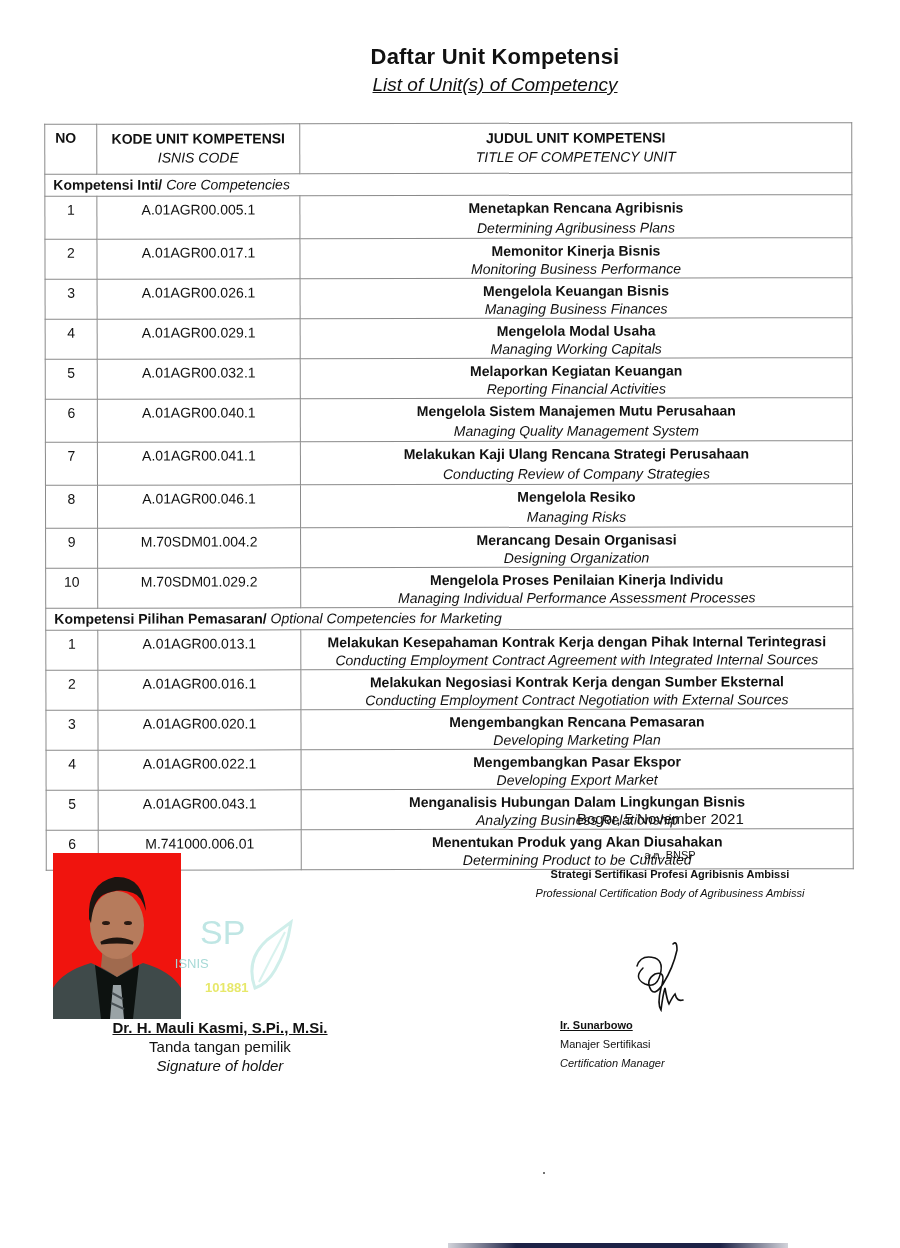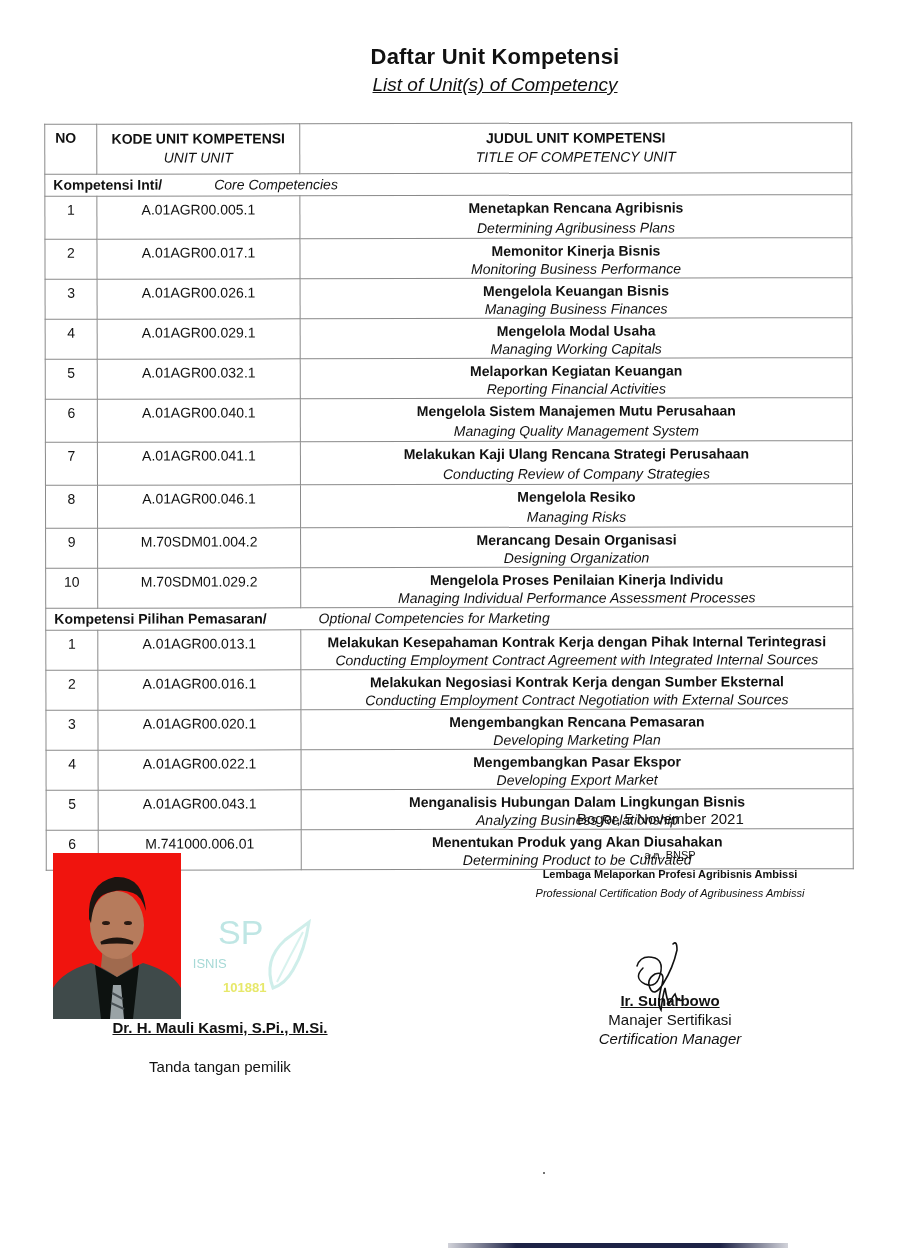--- a/index.html
+++ b/index.html
@@ -18,21 +18,21 @@
   table.units td, table.units th { border: 1px solid #8a8a8a; padding: 0; vertical-align: top; }
   th { font-weight: normal; }
   .col-no { width: 41px; }
   .col-code { width: 202px; }
   .hdr-cell { text-align: center; padding-top: 5px !important; height: 44px; }
   .hdr-no { font-weight: bold; text-align: left; padding-left: 10px !important; }
   .hdr-main { font-weight: bold; display: block; line-height: 18px; }
   .hdr-sub { font-style: italic; display: block; line-height: 20px; }
   .section-row td { padding: 3px 8px !important; height: 15px; line-height: 15px; }
   .section-bold { font-weight: bold; }
-  .section-italic { font-style: italic; margin-left: 48px; }
+  .section-italic { font-style: italic; }
   .num { text-align: center; padding-top: 5px !important; }
   .code { text-align: center; padding-top: 5px !important; margin-left: 12px; }
   .title-cell { text-align: center; padding-top: 3px !important; }
   .t-id { font-weight: bold; display: block; line-height: 18px; }
   .t-en { font-style: italic; display: block; line-height: 18px; }
   .r-tall .title-cell .t-en { margin-top: 2px; }
   tr.item td { height: 32px; }
   tr.item.r-tall td { height: 37px; }
   tr.item.r-short td { height: 31px; }
 
@@ -40,29 +40,29 @@
   .issuer { position: absolute; left: 460px; top: 846px; width: 420px; text-align: center; font-size: 11px; line-height: 19px; }
   .issuer .on-behalf { display: block; }
   .issuer .body-name { display: block; font-weight: bold; }
   .issuer .body-en { display: block; font-style: italic; padding: 0 38px; }
 
   .photo {
     position: absolute; left: 53px; top: 853px; width: 128px; height: 166px;
     background: #f0140e; overflow: hidden;
   }
   .stamp {
-    position: absolute; left: 175px; top: 910px; width: 120px; height: 90px; margin-left: 18px;
+    position: absolute; left: 175px; top: 910px; width: 120px; height: 90px;
   }
   .holder { position: absolute; left: 70px; top: 1018px; width: 300px; text-align: center; font-size: 15px; line-height: 19px; }
   .holder .name { display: inline-block; font-weight: bold; text-decoration: underline; font-size: 15px; }
-  .holder .role { display: block; margin-top: 20px; }
+  .holder .role { display: block; }
   .holder .role-en { display: block; font-style: italic; }
 
   .signature { position: absolute; left: 615px; top: 938px; width: 90px; height: 80px; }
-  .signer { position: absolute; left: 560px; top: 991px; width: 220px; text-align: center; font-size: 15px; line-height: 19px; }
+  .signer { position: absolute; left: 560px; top: 1016px; width: 220px; font-size: 11px; line-height: 19px; }
   .signer .name { display: inline-block; font-weight: bold; text-decoration: underline; }
   .signer .role { display: block; }
   .signer .role-en { display: block; font-style: italic; }
 
   .speck { position: absolute; left: 543px; top: 1172px; width: 2px; height: 2px; background: #444; border-radius: 1px; }
   .bottom-edge { position: absolute; left: 448px; top: 1243px; width: 340px; height: 5px;
     background: linear-gradient(to right, rgba(30,35,70,0.2), #1d2246 20%, #1d2246 80%, rgba(30,35,70,0.2)); }
 </style>
 </head>
 <body>
@@ -71,21 +71,21 @@
   <div class="doc-title">Daftar Unit Kompetensi</div>
   <div class="doc-subtitle">List of Unit(s) of Competency</div>
 </div>
 
 <table class="units">
   <thead>
     <tr>
       <th class="col-no hdr-cell hdr-no">NO</th>
       <th class="col-code hdr-cell">
         <span class="hdr-main">KODE UNIT KOMPETENSI</span>
-        <span class="hdr-sub">UNIT UNIT</span>
+        <span class="hdr-sub">ISNIS CODE</span>
       </th>
       <th class="hdr-cell">
         <span class="hdr-main">JUDUL UNIT KOMPETENSI</span>
         <span class="hdr-sub">TITLE OF COMPETENCY UNIT</span>
       </th>
     </tr>
   </thead>
   <tbody id="table-body">
       <tr class="section-row">
         <td colspan="3"><span class="section-bold">Kompetensi Inti/</span><span class="section-italic"> Core Competencies</span></td>
@@ -221,21 +221,21 @@
           <span class="t-en">Determining Product to be Cultivated</span>
         </td>
       </tr>
     </tbody>
 </table>
 
 <div class="date-line">Bogor, 5 November 2021</div>
 
 <div class="issuer">
   <span class="on-behalf">a.n. BNSP</span>
-  <span class="body-name">Lembaga Melaporkan Profesi Agribisnis Ambissi</span>
+  <span class="body-name">Strategi Sertifikasi Profesi Agribisnis Ambissi</span>
   <span class="body-en">Professional Certification Body of Agribusiness Ambissi</span>
 </div>
 
 <div class="photo">
   <svg width="128" height="166" viewBox="0 0 128 166">
 
     <path d="M0 166 L0 135 Q10 118 38 110 L64 122 L90 110 Q118 118 128 135 L128 166 Z" fill="#3f4a4a"></path>
 
     <path d="M42 112 L64 124 L86 112 L80 166 L48 166 Z" fill="#0d1210"></path>
 
@@ -261,20 +261,21 @@
     <text x="-32" y="58" font-family="Liberation Sans, sans-serif" font-size="13" fill="#a6d9d6">AGR ISNIS</text>
     <text x="30" y="82" font-family="Liberation Sans, sans-serif" font-size="13" font-weight="bold" fill="#e7e86a">101881</text>
     <path d="M80 78 Q70 50 92 30 Q108 18 116 12 Q112 40 100 60 Q92 74 80 78 Z" fill="none" stroke="#cfeeea" stroke-width="3"></path>
     <path d="M84 72 Q96 48 110 22" fill="none" stroke="#d8f2ee" stroke-width="2"></path>
   </svg>
 </div>
 
 <div class="holder">
   <span class="name">Dr. H. Mauli Kasmi, S.Pi., M.Si.</span>
   <span class="role">Tanda tangan pemilik</span>
+  <span class="role-en">Signature of holder</span>
 </div>
 
 <div class="signature">
   <svg width="90" height="80" viewBox="0 0 90 80">
     <path d="M58 6 Q62 2 62 12 Q58 30 48 46 Q40 58 36 52 Q30 42 40 36 Q52 32 46 50 Q42 66 46 72 Q48 56 50 50 Q52 62 54 66 Q58 58 60 56 Q62 64 68 62" fill="none" stroke="#111" stroke-width="1.6" stroke-linecap="round"></path>
     <path d="M22 28 Q26 16 40 20 Q50 24 44 40 Q40 50 30 46 Q18 40 28 30" fill="none" stroke="#111" stroke-width="1.5" stroke-linecap="round"></path>
   </svg>
 </div>
 
 <div class="signer">

